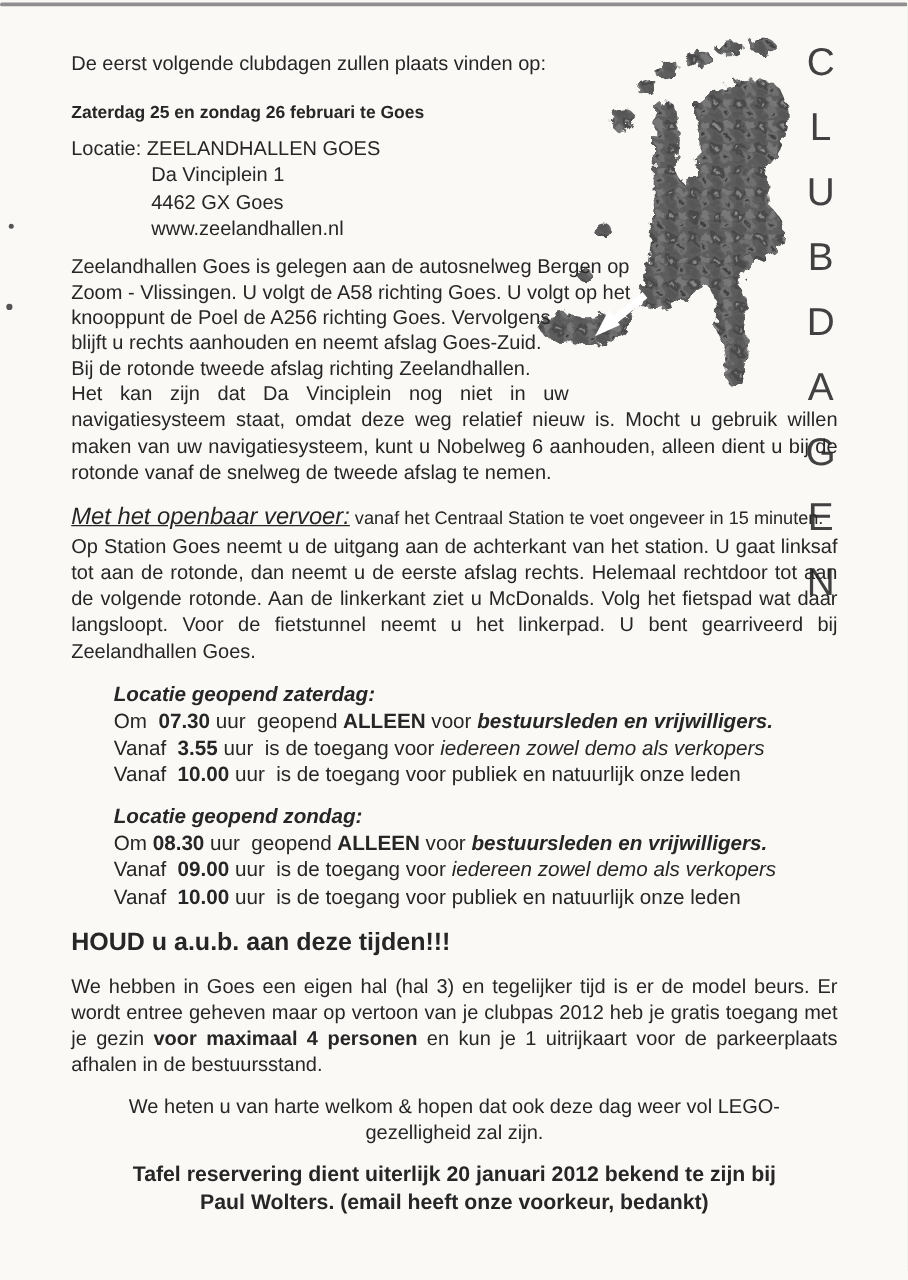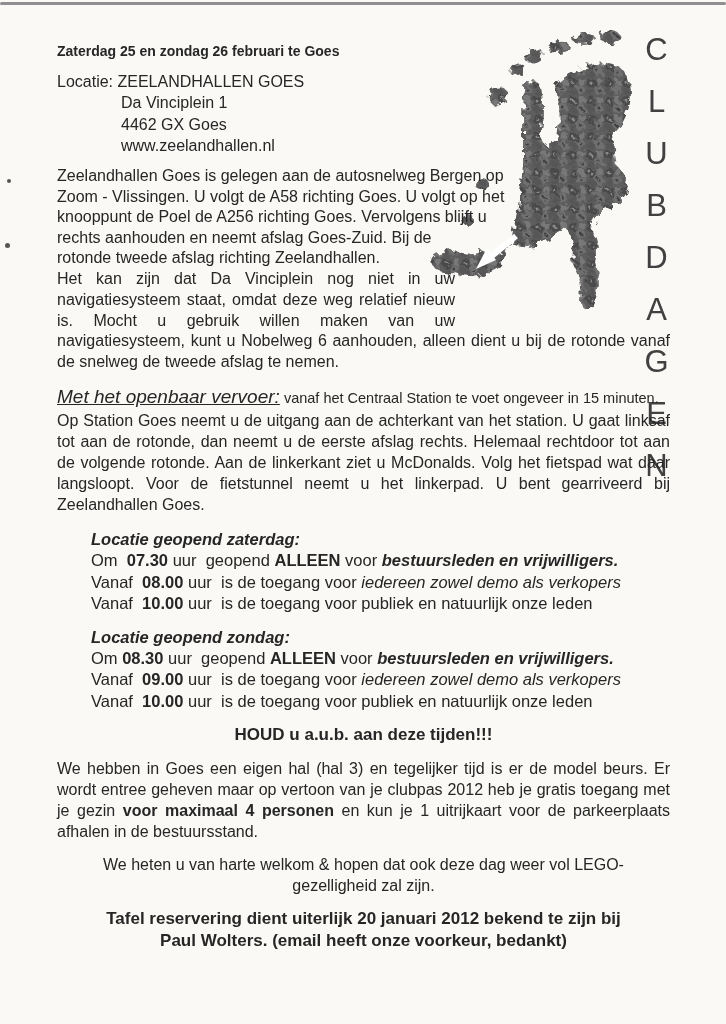--- a/index.html
+++ b/index.html
@@ -43,21 +43,21 @@
   .nav-note{line-height:1.31;margin-bottom:12px;}
   .pt-line{margin-bottom:1px;}
   .pt-head{font-style:italic;text-decoration:underline;font-size:19px;}
   .pt-intro{font-size:14.5px;}
   .pt-text{line-height:1.31;margin-bottom:13px;}
   .hours{margin-bottom:12px;line-height:1.3;font-size:16.5px;margin-left:34px;}
   .hours-heading{font-weight:bold;font-style:italic;}
   b.time{font-weight:bold;}
   .bi{font-weight:bold;font-style:italic;}
   .it{font-style:italic;}
-  .notice-times{text-align:center;font-weight:bold;font-size:17px;margin:12px 0 13px;}
+  .notice-times{text-align:left;font-weight:bold;font-size:20px;margin:12px 0 13px;}
   .hall-info{line-height:1.31;margin-bottom:12px;}
   .welcome{text-align:center;margin:0 10px 11px;line-height:1.3;}
   .reservation{text-align:center;font-weight:bold;font-size:17px;margin:0 40px 13px;line-height:1.3;}
 
   .vertical-title{
     position:absolute;right:52px;top:32px;
     writing-mode:vertical-rl;text-orientation:upright;
     font-size:31px;letter-spacing:17px;
     color:#414141;
   }
@@ -142,41 +142,42 @@
       </g>
     </svg>
   </div>
 
   <div class="vertical-title">CLUBDAGEN</div>
 
   <div class="content">
     <div class="float-a"></div>
     <div class="float-b"></div>
 
+    <p class="intro">De eerst volgende clubdagen zullen plaats vinden op:</p>
 
     <p class="event-title">Zaterdag 25 en zondag 26 februari te Goes</p>
 
     <div class="location-block">
       <div class="loc-hang"><span class="pre">Locatie: </span><span>ZEELANDHALLEN GOES</span></div>
       <div class="loc-ind">Da Vinciplein 1</div>
       <div class="loc-ind">4462 GX Goes</div>
       <div class="loc-ind">www.zeelandhallen.nl</div>
     </div>
 
     <p class="car-text">Zeelandhallen Goes is gelegen aan de autosnelweg Bergen op Zoom - Vlissingen. U volgt de A58 richting Goes. U volgt op het knooppunt de Poel de A256 richting Goes. Vervolgens blijft u rechts aanhouden en neemt afslag Goes-Zuid. Bij de rotonde tweede afslag richting Zeelandhallen.</p>
 
     <p class="nav-note just">Het kan zijn dat Da Vinciplein nog niet in uw navigatiesysteem staat, omdat deze weg relatief nieuw is. Mocht u gebruik willen maken van uw navigatiesysteem, kunt u Nobelweg 6 aanhouden, alleen dient u bij de rotonde vanaf de snelweg de tweede afslag te nemen.</p>
 
     <p class="pt-line"><span class="pt-head">Met het openbaar vervoer:</span><span class="pt-intro pre"> vanaf het Centraal Station te voet ongeveer in 15 minuten.</span></p>
     <p class="pt-text just">Op Station Goes neemt u de uitgang aan de achterkant van het station. U gaat linksaf tot aan de rotonde, dan neemt u de eerste afslag rechts. Helemaal rechtdoor tot aan de volgende rotonde. Aan de linkerkant ziet u McDonalds. Volg het fietspad wat daar langsloopt. Voor de fietstunnel neemt u het linkerpad. U bent gearriveerd bij Zeelandhallen Goes.</p>
 
     <div class="hours">
       <div class="hours-heading">Locatie geopend zaterdag:</div>
       <div class="pre"><span>Om  </span><b class="time">07.30</b><span> uur  geopend </span><b>ALLEEN</b><span> voor </span><span class="bi">bestuursleden en vrijwilligers.</span></div>
-      <div class="pre"><span>Vanaf  </span><b class="time">08.00</b><span> uur  is de toegang voor </span><span class="it">iedereen zowel demo als verkopers</span></div>
+      <div class="pre"><span>Vanaf  </span><b class="time">3.55</b><span> uur  is de toegang voor </span><span class="it">iedereen zowel demo als verkopers</span></div>
       <div class="pre"><span>Vanaf  </span><b class="time">10.00</b><span> uur  is de toegang voor publiek en natuurlijk onze leden</span></div>
     </div>
 
     <div class="hours">
       <div class="hours-heading">Locatie geopend zondag:</div>
       <div class="pre"><span>Om </span><b class="time">08.30</b><span> uur  geopend </span><b>ALLEEN</b><span> voor </span><span class="bi">bestuursleden en vrijwilligers.</span></div>
       <div class="pre"><span>Vanaf  </span><b class="time">09.00</b><span> uur  is de toegang voor </span><span class="it">iedereen zowel demo als verkopers</span></div>
       <div class="pre"><span>Vanaf  </span><b class="time">10.00</b><span> uur  is de toegang voor publiek en natuurlijk onze leden</span></div>
     </div>
 

